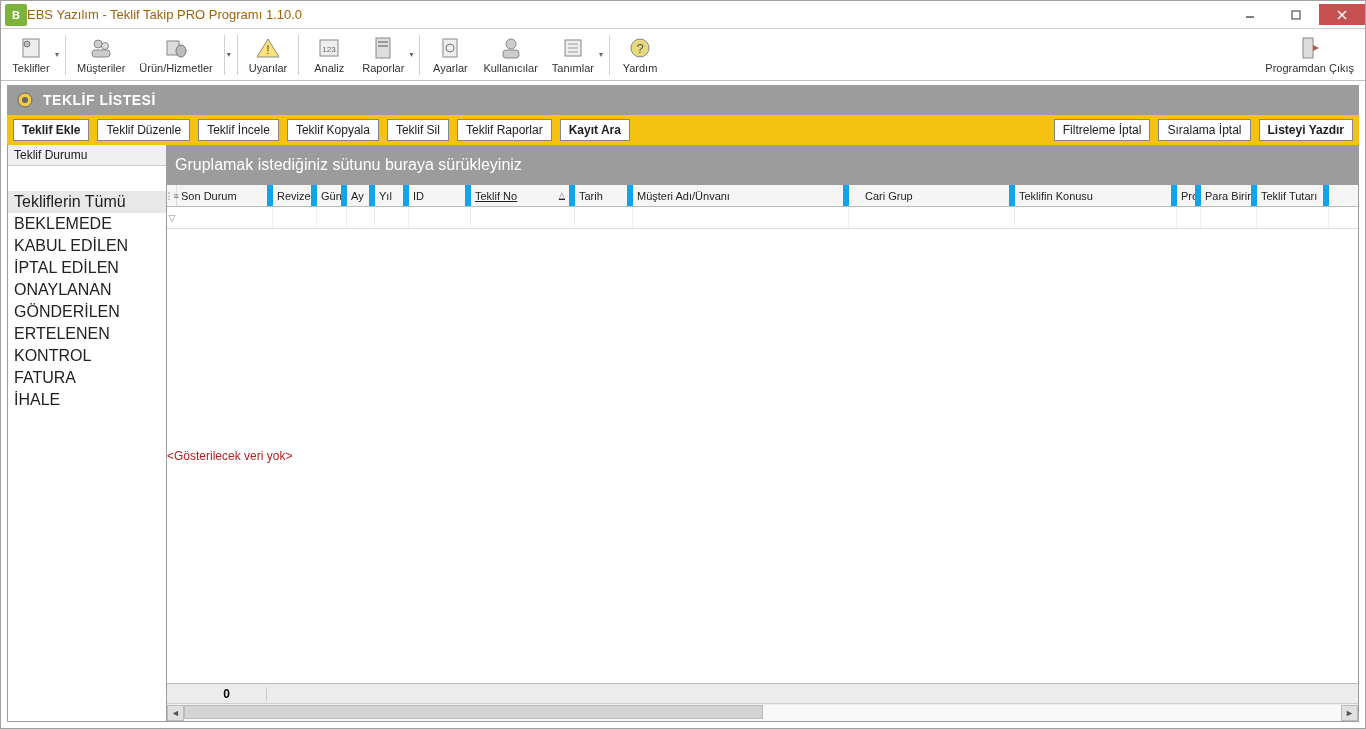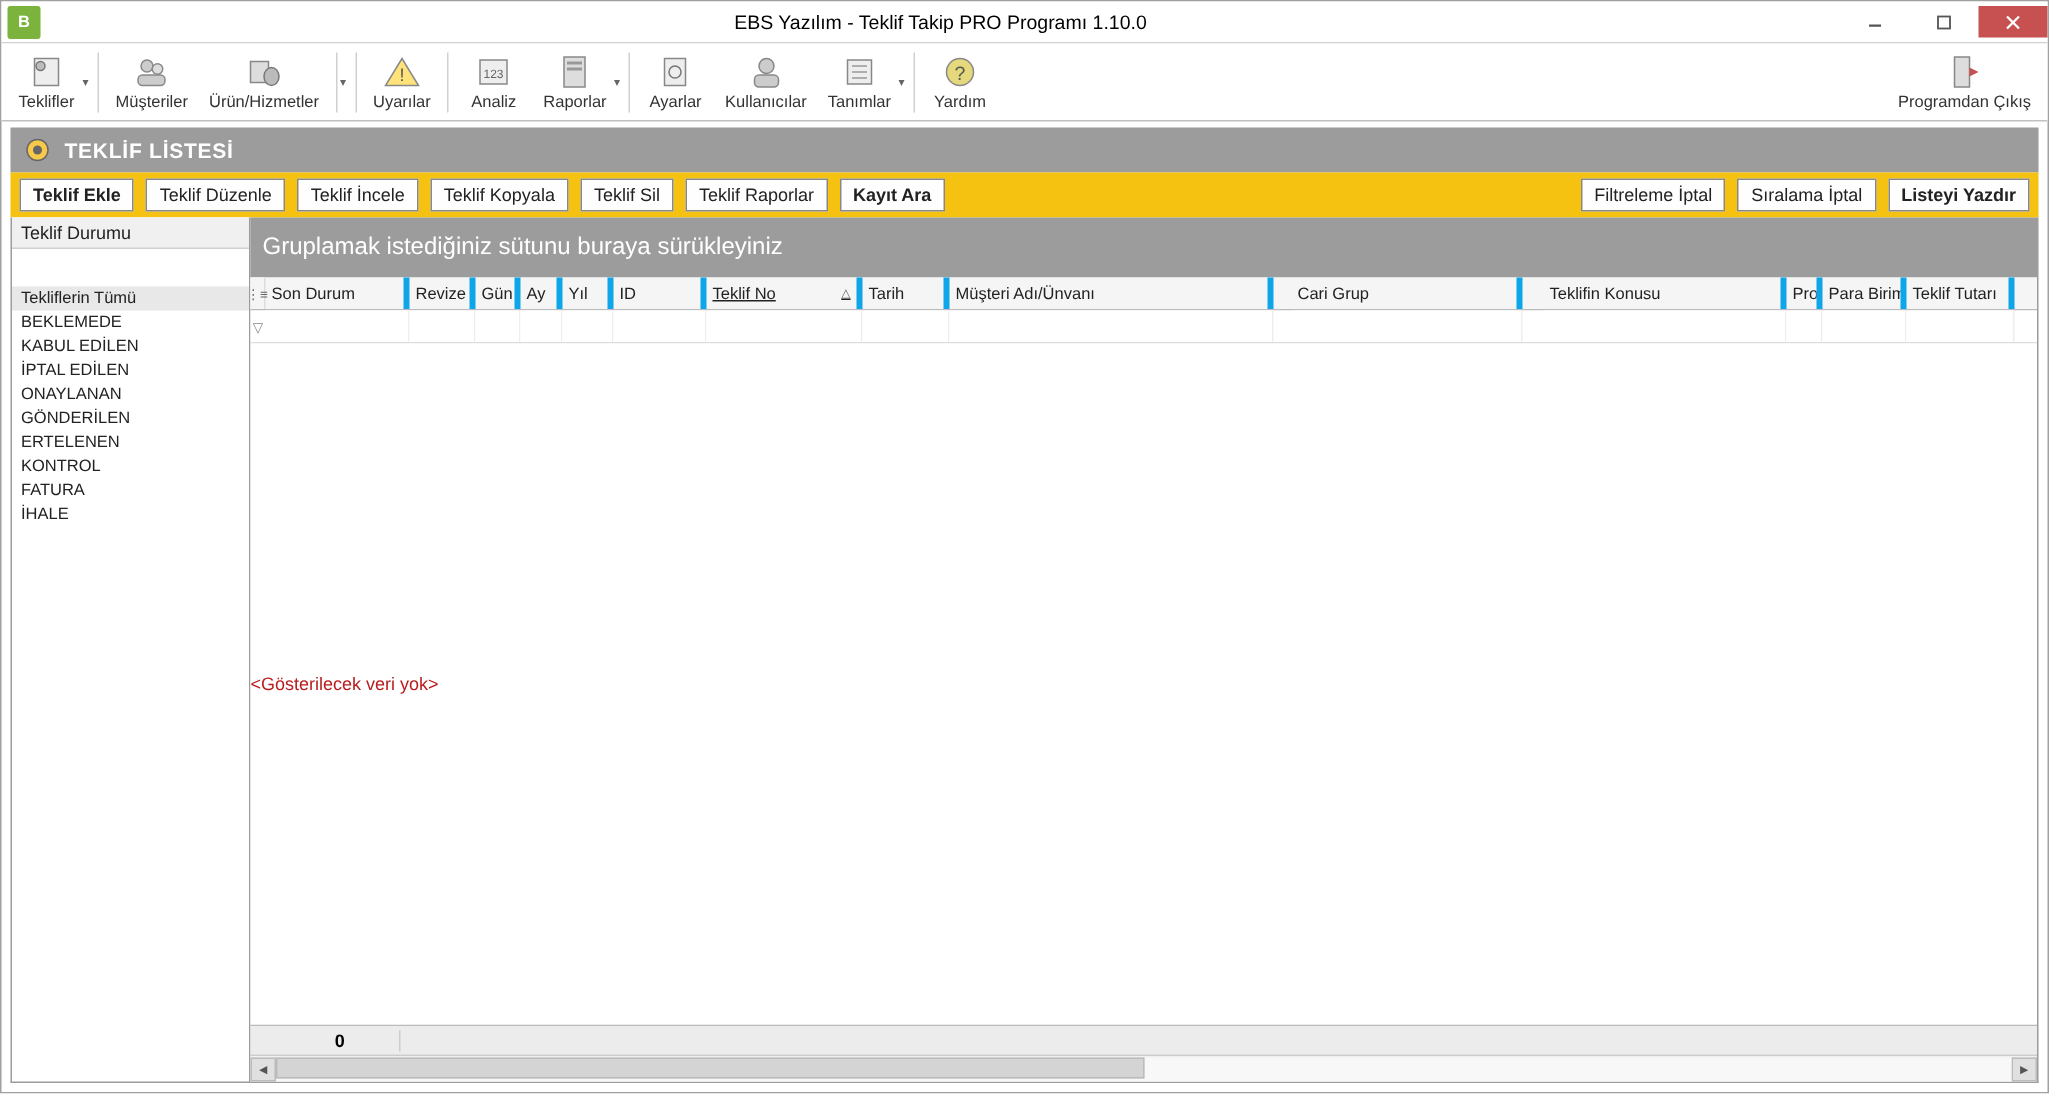--- a/index.html
+++ b/index.html
@@ -2,21 +2,21 @@
 <html><head>
 <meta charset="utf-8">
 <style>
 * { box-sizing: border-box; margin: 0; padding: 0; }
 html, body { width: 1366px; height: 729px; font-family: "Segoe UI", Tahoma, sans-serif; font-size: 12px; overflow: hidden; background: #fff; }
 .window { width: 1366px; height: 729px; display: flex; flex-direction: column; border: 1px solid #a0a0a0; background: #fff; }
 
 
 .titlebar { height: 28px; background: #fff; display: flex; align-items: center; border-bottom: 1px solid #d0d0d0; }
 .titlebar-icon { width: 22px; height: 22px; margin-left: 4px; display: flex; align-items: center; justify-content: center; background: #7bb33d; color: #fff; font-weight: bold; font-size: 11px; border-radius: 2px; }
-.titlebar-title { flex: 1; text-align: center; color: #000000; font-size: 13px; }
+.titlebar-title { flex: 1; color: #a16207; font-size: 13px; }
 .window-controls { display: flex; height: 21px; }
 .window-btn { width: 46px; height: 21px; display: flex; align-items: center; justify-content: center; font-size: 13px; color: #555; }
 .window-btn.close { background: #c75050; color: #fff; }
 
 
 .main-toolbar { height: 52px; display: flex; align-items: center; padding: 2px 4px; border-bottom: 1px solid #c0c0c0; background: #fff; gap: 0; }
 .tb-btn { display: flex; flex-direction: column; align-items: center; justify-content: center; padding: 2px 6px; min-width: 52px; height: 48px; cursor: pointer; border: 1px solid transparent; color: #333; }
 .tb-icon { width: 26px; height: 26px; display: flex; align-items: center; justify-content: center; }
 .tb-label { font-size: 11px; margin-top: 1px; white-space: nowrap; }
 .tb-sep { width: 1px; height: 40px; background: #d0d0d0; margin: 0 4px; }
@@ -30,46 +30,46 @@
 
 .action-bar { background: #f5c211; display: flex; align-items: center; padding: 4px 6px; margin: 0 6px; gap: 8px; }
 .action-btn { background: #fefefe; border: 1px solid #888; padding: 3px 8px; font-size: 12px; cursor: pointer; color: #222; }
 .action-btn.bold { font-weight: bold; }
 .action-spacer { flex: 1; }
 
 
 .content { flex: 1; display: flex; margin: 0 6px 6px 6px; min-height: 0; }
 .sidebar { width: 160px; border: 1px solid #9c9c9c; border-top: none; display: flex; flex-direction: column; background: #fff; gap: 25px; }
 .sb-header { background: #f0f0f0; padding: 3px 6px; font-size: 12px; border-bottom: 1px solid #d0d0d0; color: #222; }
-.sb-item { padding: 2px 6px; font-size: 11px; color: #222; cursor: pointer; }
+.sb-item { padding: 2px 6px; font-size: 16px; color: #222; cursor: pointer; }
 .sb-item.selected { background: #e8e8e8; }
 
 .grid-area { flex: 1; display: flex; flex-direction: column; border: 1px solid #9c9c9c; border-left: none; border-top: none; min-width: 0; }
 .group-drop { background: #9c9c9c; color: #fff; padding: 4px 8px; font-size: 16px; height: 40px; display: flex; align-items: center; }
 .grid-header { display: flex; background: #f5f5f5; border-bottom: 1px solid #bbb; height: 22px; }
-.gh-cell { border-right: 4px solid #0ea5e9; padding: 3px 4px; font-size: 11px; color: #222; display: flex; align-items: center; overflow: hidden; white-space: nowrap; }
+.gh-cell { border-right: 6px solid #0ea5e9; padding: 3px 4px; font-size: 11px; color: #222; display: flex; align-items: center; overflow: hidden; white-space: nowrap; }
 .gh-handle { width: 10px; display: flex; align-items: center; justify-content: center; font-size: 9px; color: #666; border-right: 1px solid #ddd; background: #f5f5f5; }
 .grid-filter-row { display: flex; background: #fff; border-bottom: 1px solid #ddd; height: 22px; }
 .gf-cell { border-right: 1px solid #eee; padding: 0; }
 .gf-cell input { width: 100%; height: 100%; border: none; padding: 2px 4px; font-size: 11px; background: #fff; outline: none; }
 .gf-handle { width: 10px; display: flex; align-items: center; justify-content: center; font-size: 9px; color: #888; }
 .grid-body { flex: 1; background: #fff; display: flex; align-items: center; justify-content: flex-start; color: #b91c1c; font-size: 12px; position: relative; }
 .grid-footer { height: 20px; background: #ececec; border-top: 1px solid #bbb; display: flex; align-items: center; }
 .gf-count { width: 90px; text-align: center; font-weight: bold; font-size: 12px; border-right: 1px solid #ccc; padding-left: 10px; }
 .grid-hscroll { height: 18px; background: #f0f0f0; border-top: 1px solid #ccc; display: flex; align-items: center; }
 .hs-arrow { width: 17px; height: 16px; background: #e0e0e0; border: 1px solid #bbb; display: flex; align-items: center; justify-content: center; font-size: 9px; color: #555; }
 .hs-track { flex: 1; height: 16px; background: #f8f8f8; position: relative; }
 .hs-thumb { position: absolute; left: 0; top: 0; height: 14px; width: 50%; background: #d4d4d4; border: 1px solid #bbb; }
 
 .sort-ind { margin-left: auto; font-size: 8px; color: #666; }
 
 
 .c-son { width: 96px; } .c-rev { width: 44px; } .c-gun { width: 30px; } .c-ay { width: 28px; } .c-yil { width: 34px; }
 .c-id { width: 62px; } .c-tno { width: 104px; text-decoration: underline; } .c-tar { width: 58px; } .c-mus { width: 216px; }
-.c-cg { width: 154px; margin-left: 12px; } .c-tk { width: 162px; margin-left: 14px; } .c-pro { width: 24px; } .c-pb { width: 56px; } .c-tt { width: 72px; }
+.c-cg { width: 154px; margin-left: 12px; } .c-tk { width: 162px; } .c-pro { width: 24px; } .c-pb { width: 56px; } .c-tt { width: 72px; }
 </style>
 </head>
 <body>
 
 <div class="window">
 
   <div class="titlebar">
     <div class="titlebar-icon">B</div>
     <div class="titlebar-title">EBS Yazılım - Teklif Takip PRO Programı 1.10.0</div>
     <div class="window-controls">

